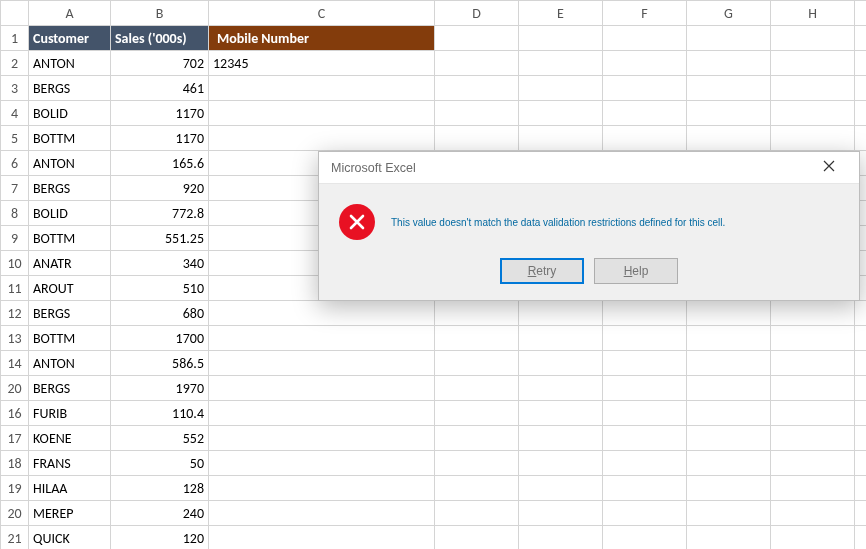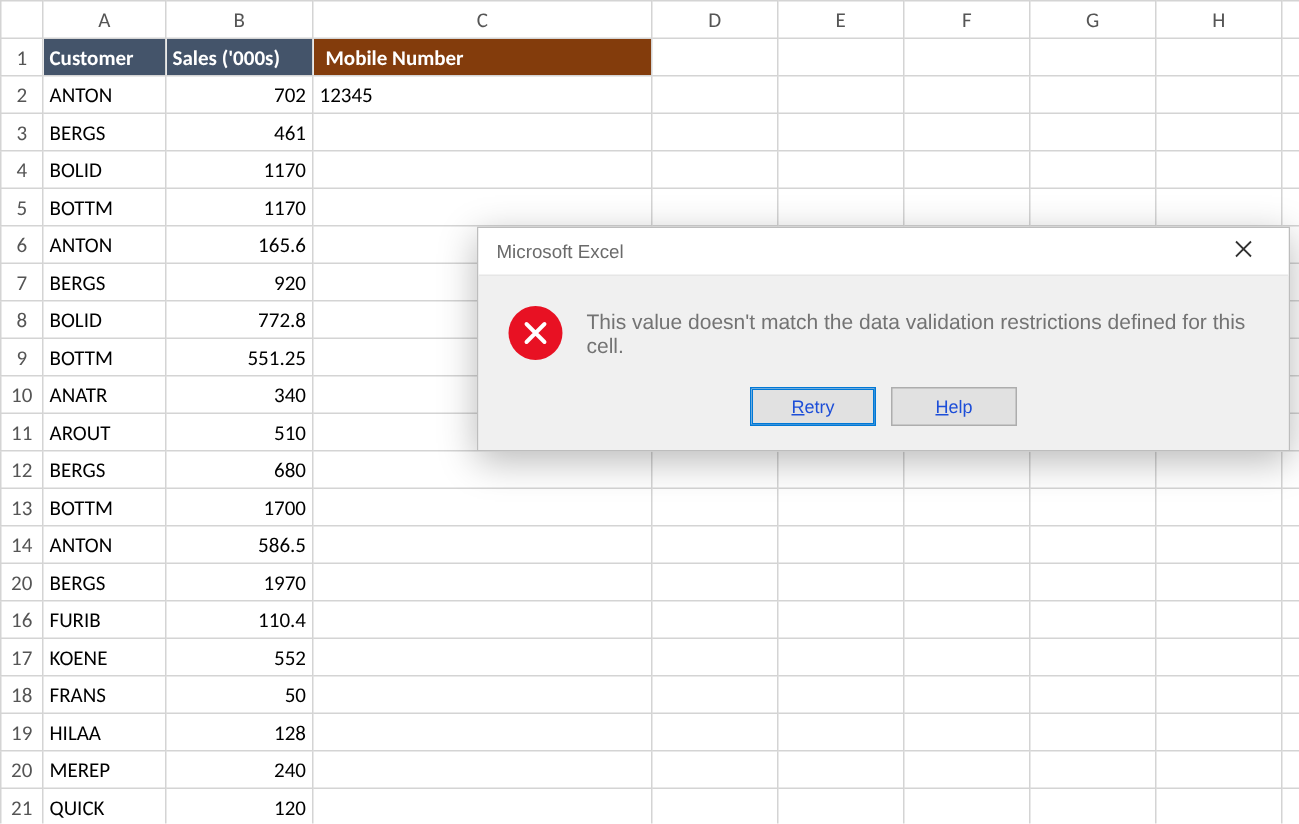--- a/index.html
+++ b/index.html
@@ -101,35 +101,35 @@
       width: 36px;
       height: 36px;
       border-radius: 50%;
       background: #e81123;
       display: flex;
       align-items: center;
       justify-content: center;
       flex: 0 0 36px;
     }
     .err-icon svg { width: 18px; height: 18px; }
-    .dlg-text { font-size: 14px; color: #737373; }
+    .dlg-text { font-size: 10px; color: #0369a1; }
     .dlg-actions {
       display: flex;
       gap: 10px;
       justify-content: center;
       padding: 10px 12px 16px;
       background: #f0f0f0;
     }
     .dlg-btn {
       min-width: 84px;
       height: 26px;
       background: #e1e1e1;
       border: 1px solid #adadad;
       font-size: 12px;
-      color: #1d4ed8;
+      color: #737373;
       display: flex;
       align-items: center;
       justify-content: center;
       cursor: pointer;
     }
     .dlg-btn.primary {
       border: 1px solid #0078d7;
       box-shadow: inset 0 0 0 1px #0078d7;
     }
     .accel { text-decoration: underline; }

